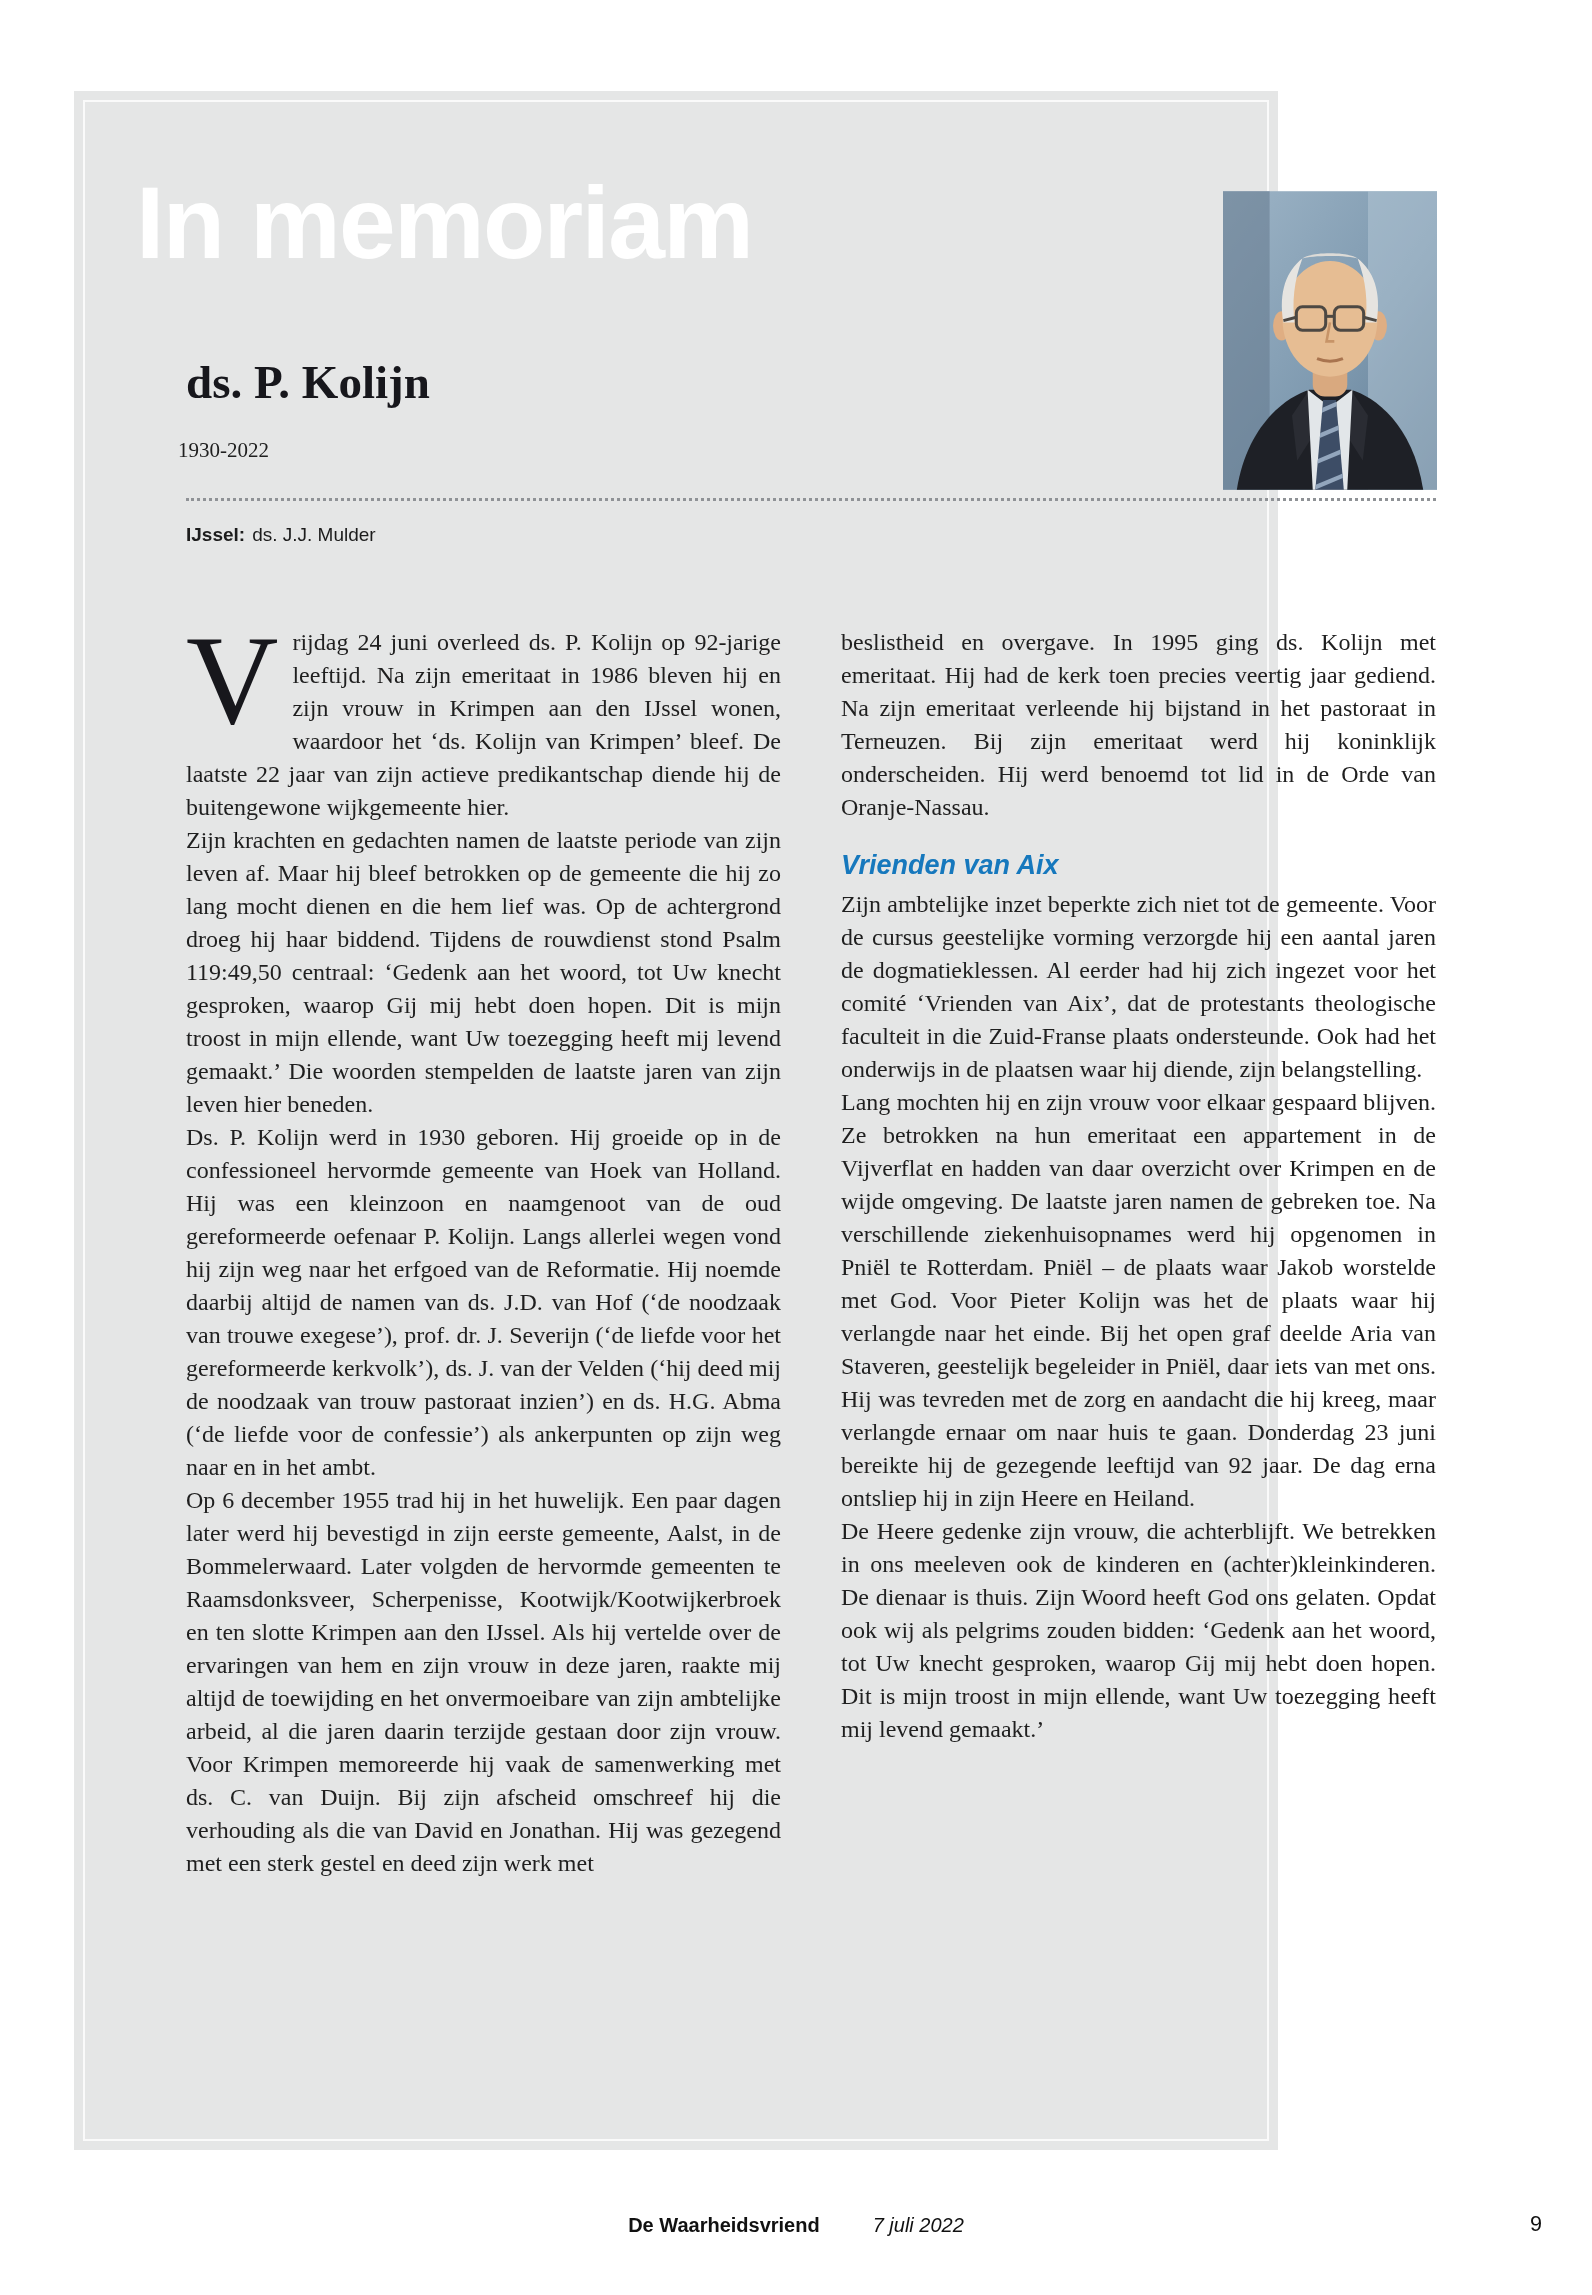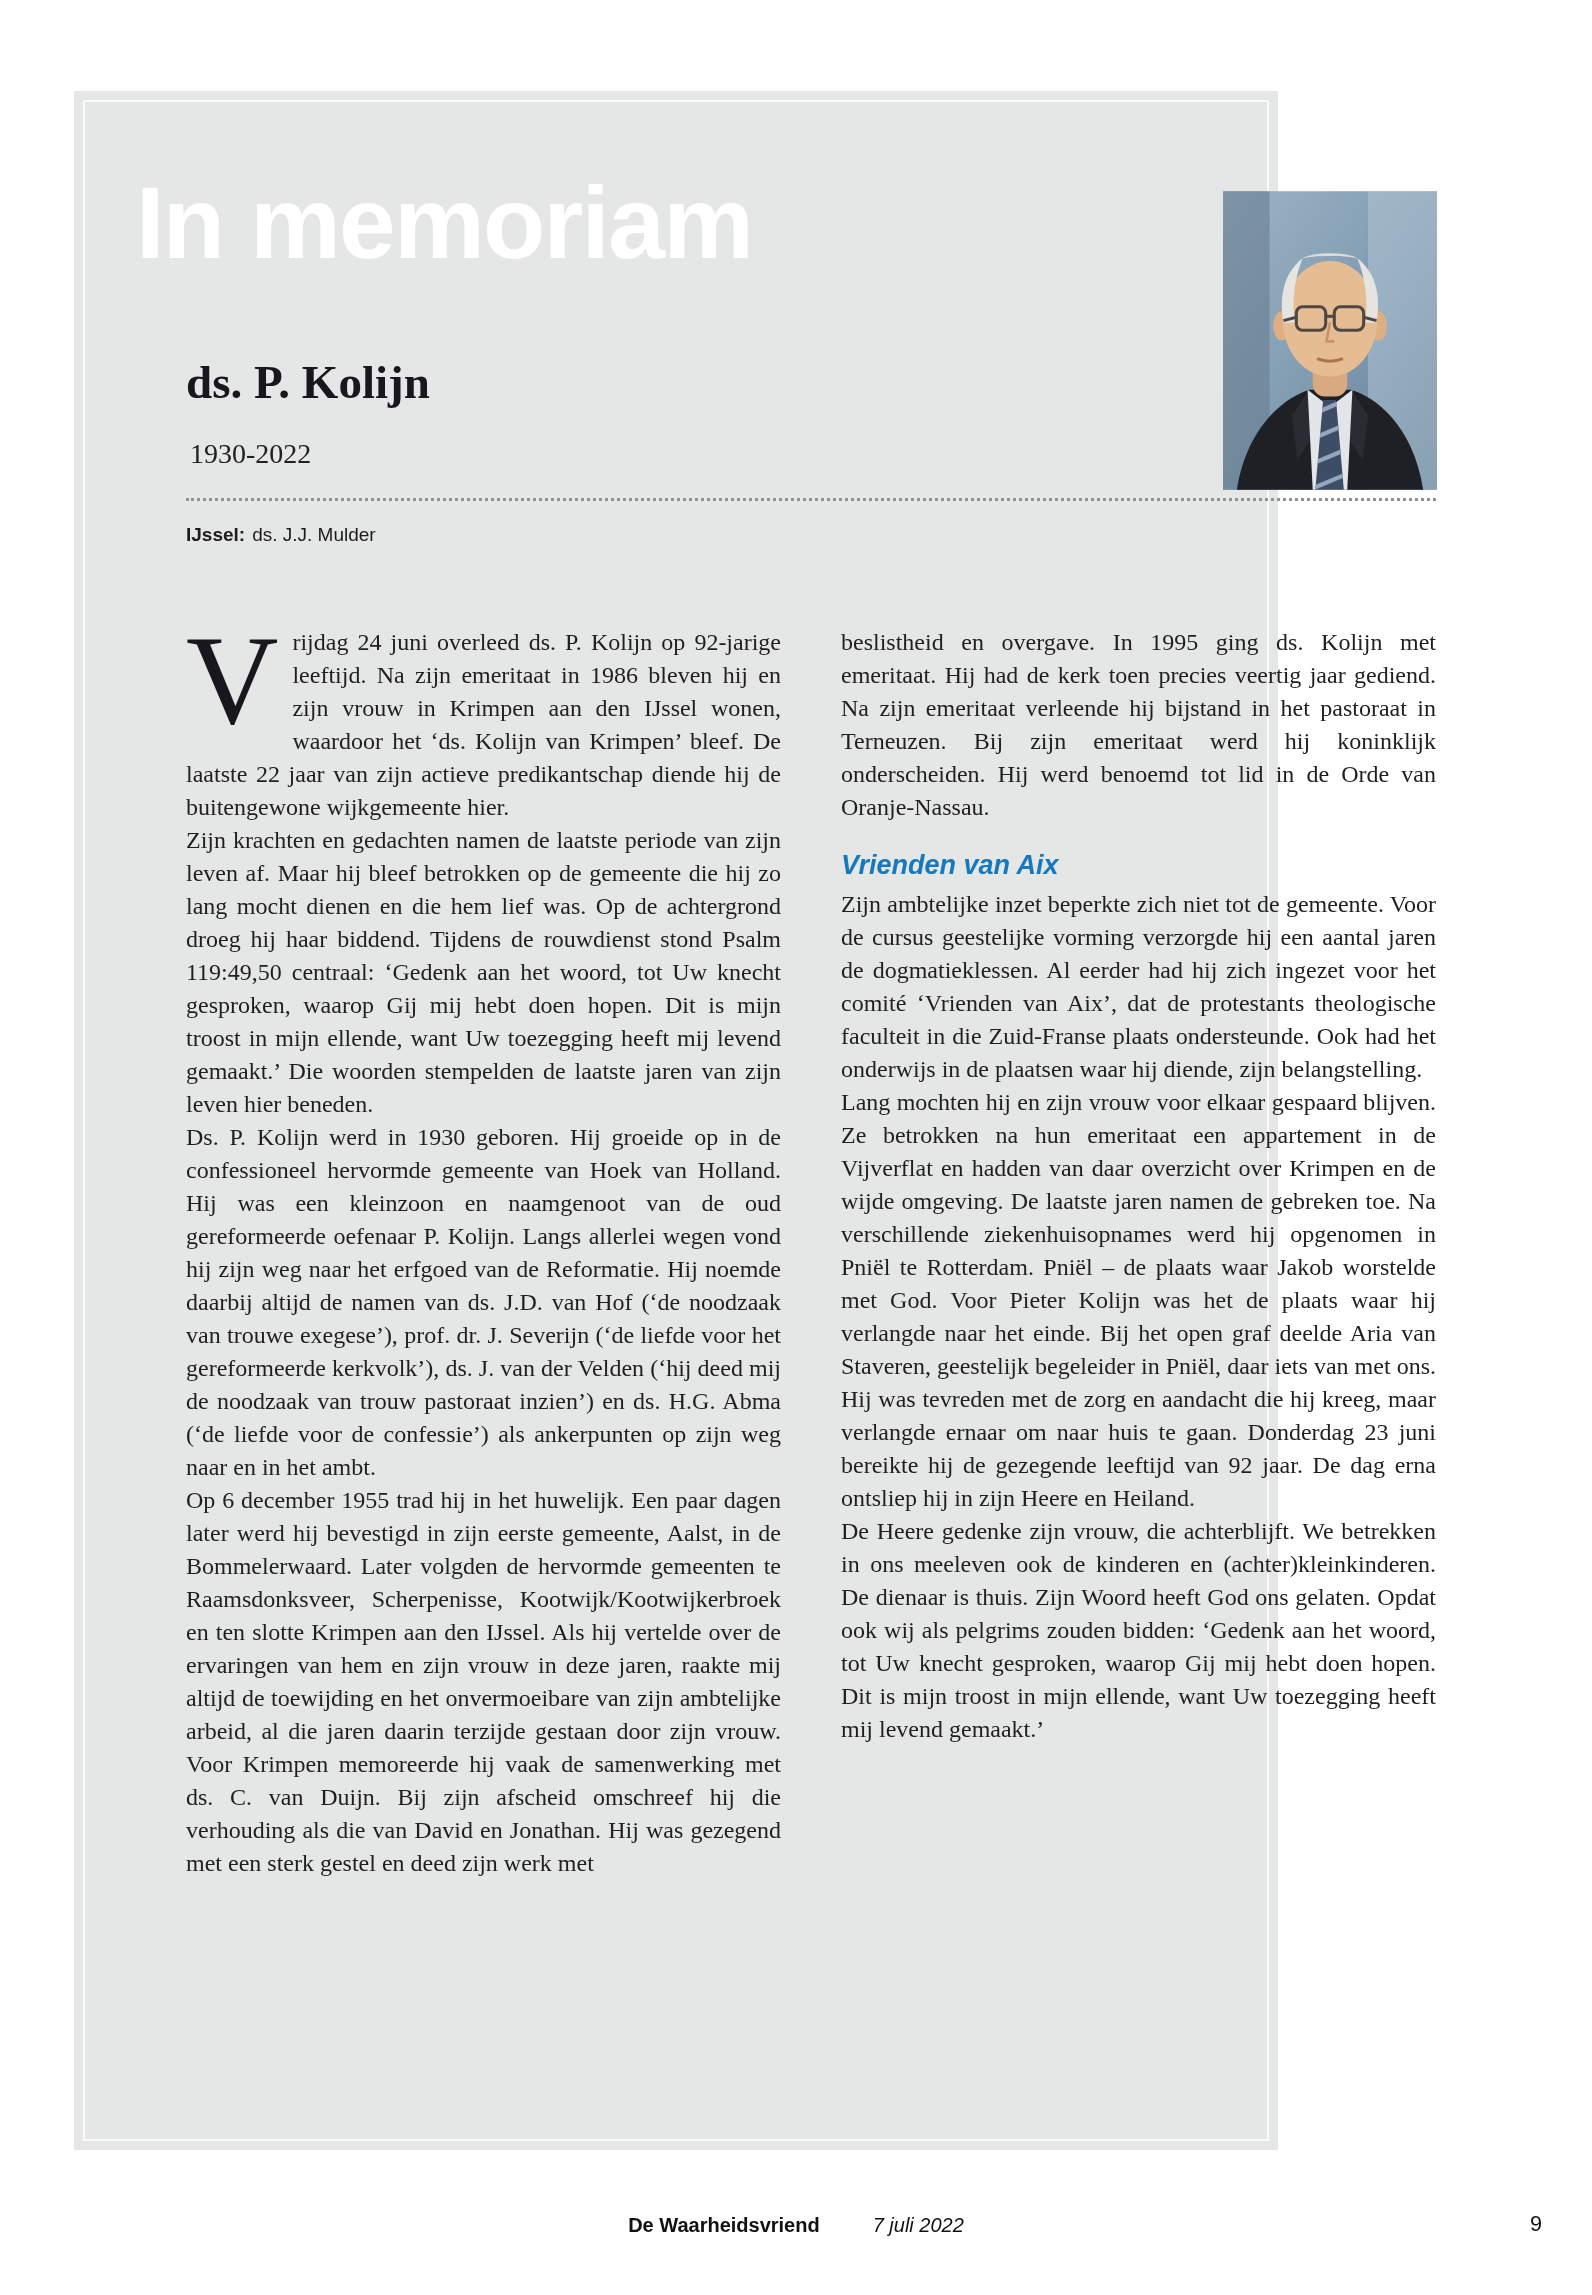--- a/index.html
+++ b/index.html
@@ -30,22 +30,22 @@
     font-family: "Liberation Sans", sans-serif;
     font-weight: 700; font-size: 102px; line-height: 1;
     letter-spacing: -1.7px; color: #ffffff;
   }
   .person {
     position: absolute; left: 112px; top: 264px; margin: 0;
     font-family: "Liberation Serif", serif;
     font-weight: 700; font-size: 47px; color: #17171c;
   }
   .years {
-    position: absolute; left: 116px; top: 347px;
-    font-size: 28px; color: #202020;
+    position: absolute; left: 104px; top: 347px;
+    font-size: 21px; color: #202020;
   }
   .divider {
     position: absolute; left: 112px; top: 407px;
     width: 1250px; height: 0;
     border-top: 3.5px dotted #8f9296;
   }
   .byline {
     position: absolute; left: 112px; top: 433px;
     font-family: "Liberation Sans", sans-serif;
     font-size: 19px; color: #1c1c1c;

